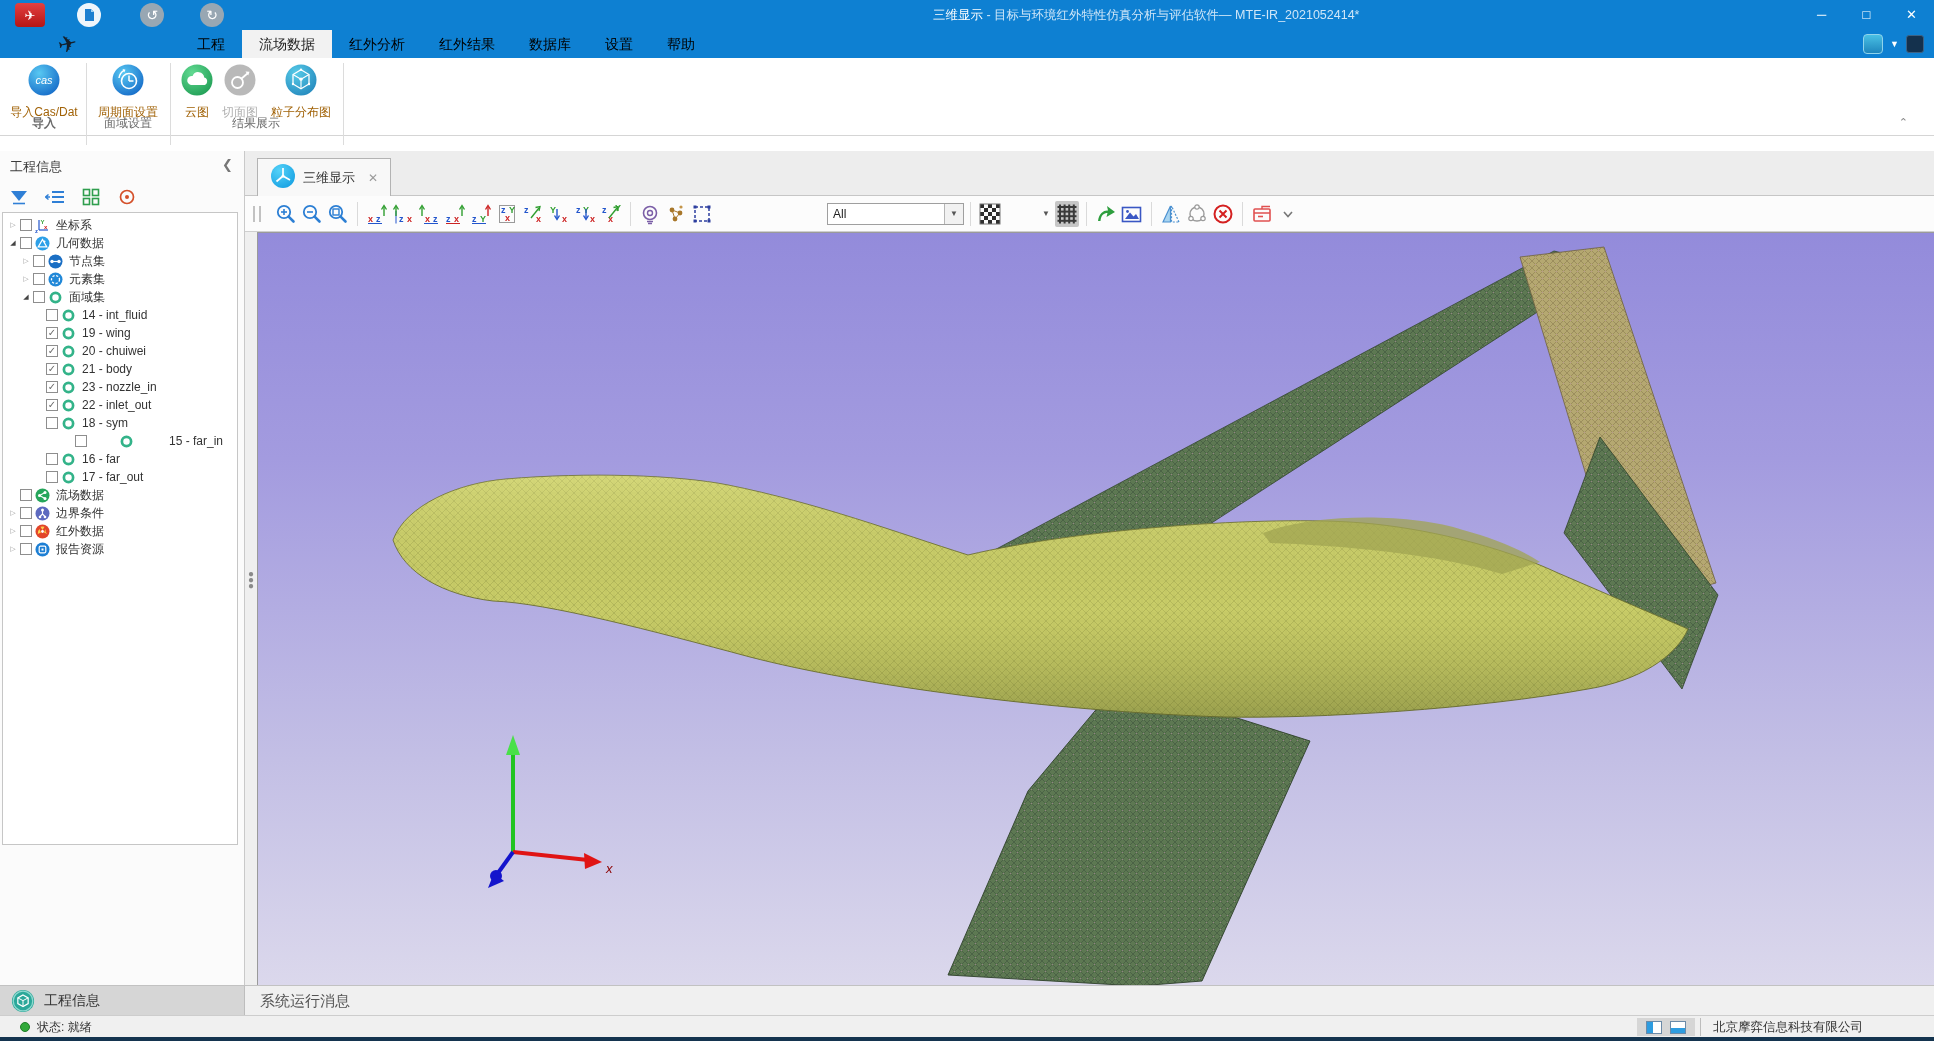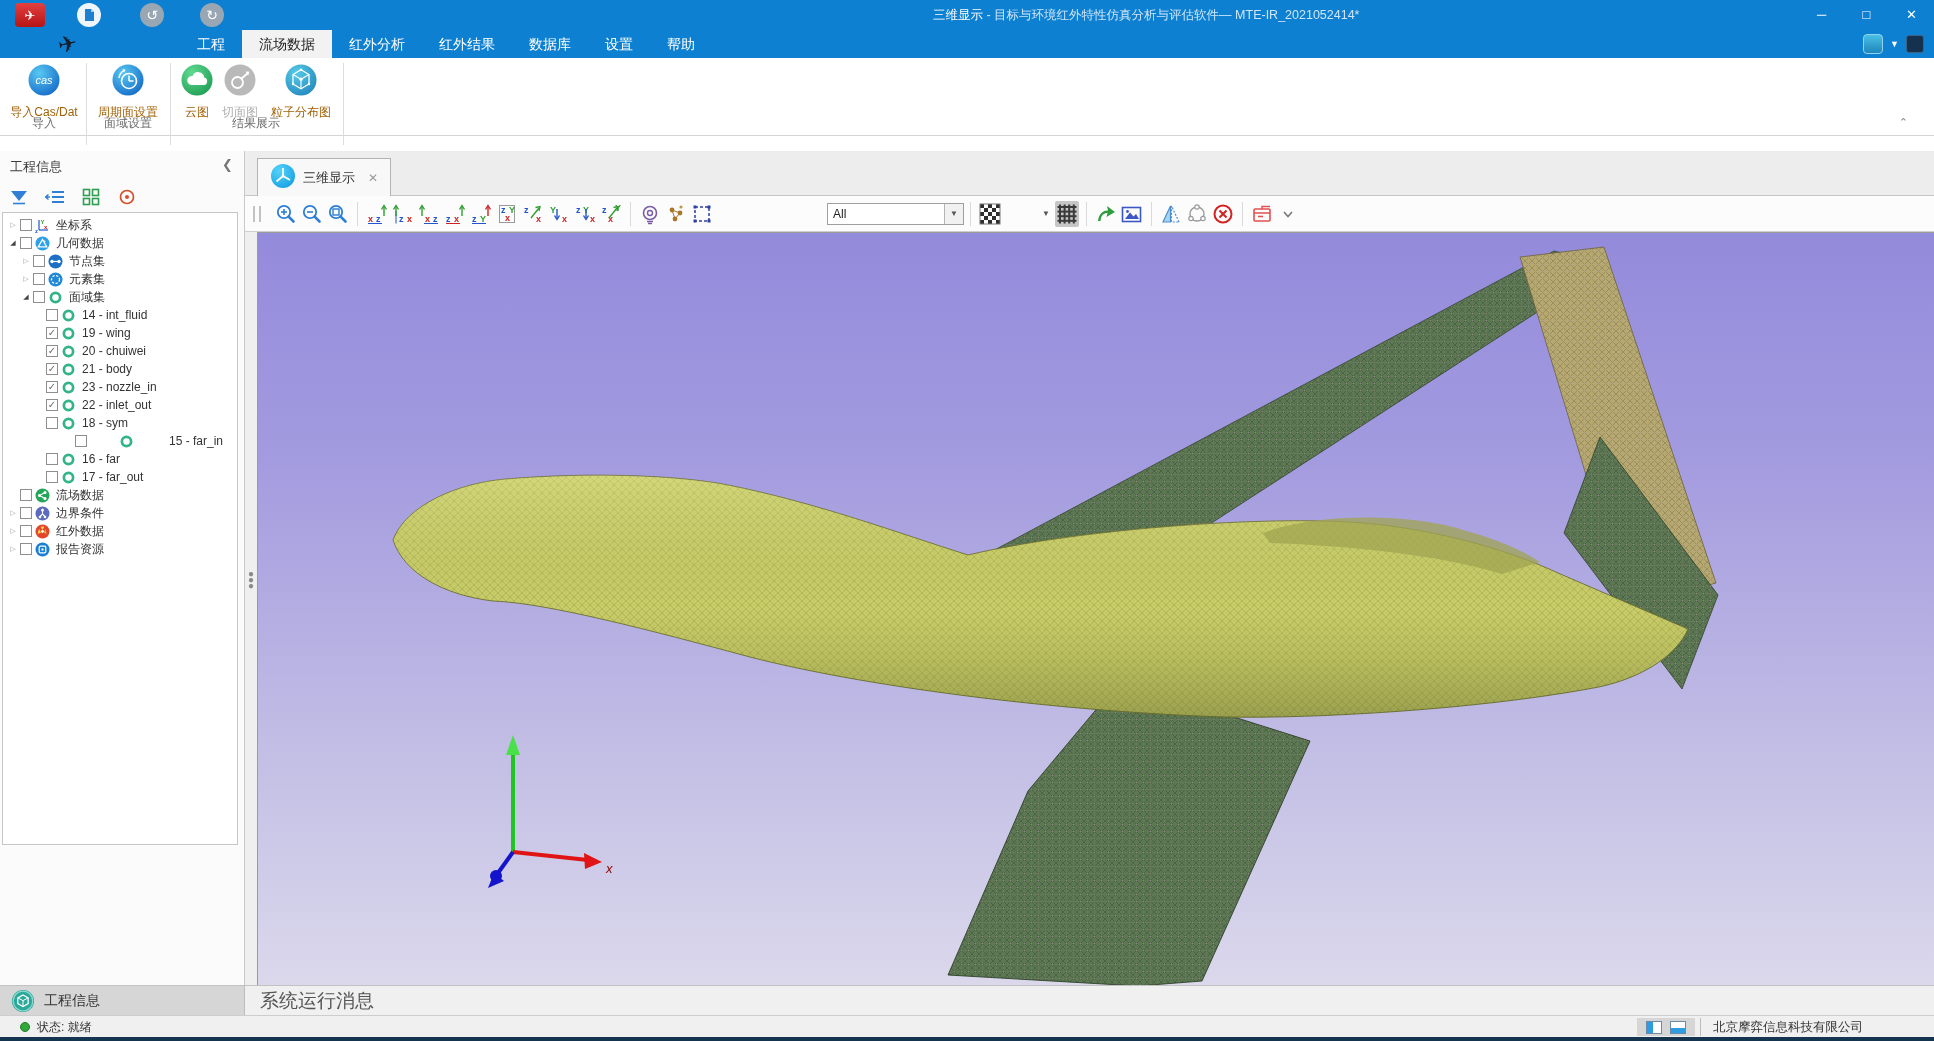--- a/index.html
+++ b/index.html
@@ -17,21 +17,21 @@
   .wtitle{position:absolute;left:933px;top:0;height:30px;line-height:30px;font-size:12.5px;white-space:nowrap;}
   .wtitle .t1{color:#ffffff;}
   .wtitle .t2{color:#cfe6f8;}
   .wincontrols{position:absolute;right:0;top:0;height:30px;display:flex;}
   .wc{width:45px;height:30px;line-height:30px;text-align:center;color:#fff;font-size:13px;}
 
   
   .menubar{position:absolute;left:0;top:30px;width:1934px;height:28px;background:#0e80d2;}
   .logo{position:absolute;left:58px;top:1px;font-size:23px;color:#141f2b;transform:rotate(-12deg);}
   .menus{position:absolute;left:180px;top:0;height:28px;display:flex;}
-  .mi{height:28px;line-height:28px;padding:0 17px;color:#ffffff;font-size:14px;}
+  .mi{height:28px;line-height:28px;padding:0 17px;color:#000000;font-size:14px;}
   .mi.active{background:#f2f2f2;color:#222;}
   .menu-right{position:absolute;right:10px;top:4px;display:flex;align-items:center;gap:7px;}
   .mr-teal{width:20px;height:20px;border-radius:4px;background:linear-gradient(#49c0e4,#1f86bd);border:1px solid #8fd4ec;}
   .mr-caret{color:#fff;font-size:9px;}
   .mr-dark{width:18px;height:18px;border-radius:3px;background:#14314d;border:1px solid #3c6285;}
 
   
   .ribbon{position:absolute;left:0;top:58px;width:1934px;height:78px;background:#ffffff;border-bottom:1px solid #d5d5d5;}
   .rbtn{position:absolute;top:5px;display:flex;flex-direction:column;align-items:center;}
   .rbtn .rlabel{margin-top:3px;font-size:12px;color:#a16207;white-space:nowrap;}
@@ -80,21 +80,21 @@
   .zoomc .zval{font-size:12.5px;color:#222;margin-top:47px;}
   .zoomc .zcaret{font-size:8px;color:#555;}
   .viewport{position:absolute;left:12px;top:81px;width:1677px;height:753px;border-top:1px solid #9a9a9a;border-left:1px solid #9a9a9a;
             background:linear-gradient(#938bdb 0%,#a39bdf 30%,#c3bfe5 70%,#dbd8ec 100%);}
   .viewport svg{display:block;}
 
   
   .messagebar{position:absolute;left:0;top:985px;width:1934px;height:30px;background:#f0f0f0;border-top:1px solid #c2c2c2;}
   .panelfooter{position:absolute;left:0;top:0;width:245px;height:30px;background:#d6d6d6;display:flex;align-items:center;gap:9px;padding-left:11px;border-right:1px solid #bdbdbd;}
   .panelfooter span{font-size:14px;color:#333;}
-  .msglabel{position:absolute;left:260px;top:0;height:30px;line-height:30px;font-size:19px;color:#555;}
+  .msglabel{position:absolute;left:260px;top:0;height:30px;line-height:30px;font-size:15px;color:#555;}
   .statusbar{position:absolute;left:0;top:1015px;width:1934px;height:22px;background:#f0f0f0;border-top:1px solid #cdcdcd;}
   .stdot{position:absolute;left:20px;top:6px;width:10px;height:10px;border-radius:50%;background:#31a93a;border:1px solid #1f7d27;}
   .sttext{position:absolute;left:37px;top:0;height:22px;line-height:22px;font-size:12px;color:#333;}
   .layoutbox{position:absolute;left:1637px;top:2px;width:58px;height:18px;background:#d6d6d6;display:flex;align-items:center;justify-content:space-evenly;}
   .lico{width:16px;height:13px;border:1px solid #6b8aa8;background:#fff;position:relative;}
   .lico.left::after{content:"";position:absolute;left:0;top:0;width:6px;height:11px;background:#2d9ce0;}
   .lico.bottom::after{content:"";position:absolute;left:0;bottom:0;width:14px;height:5px;background:#2d9ce0;}
   .stsep{position:absolute;left:1700px;top:2px;width:1px;height:18px;background:#bdbdbd;}
   .company{position:absolute;left:1713px;top:0;height:22px;line-height:22px;font-size:12.5px;color:#333;}
   .bottomedge{position:absolute;left:0;top:1037px;width:1934px;height:4px;background:#14344f;}
@@ -216,21 +216,21 @@
             <circle cx="17" cy="6.8" r="1.2" fill="#fff"></circle>
             <circle cx="9" cy="21" r="1.2" fill="#fff"></circle>
             <circle cx="25" cy="21" r="1.2" fill="#fff"></circle>
           </svg>
       </span>
         <span class="rlabel">粒子分布图</span>
     </div>
     <div class="rsep" style="left:86px;"></div>
     <div class="rsep" style="left:170px;"></div>
     <div class="rsep" style="left:343px;"></div>
-    <div class="rgroup" style="left:44px;">导入</div>
+    <div class="rgroup" style="left:44px;font-weight:bold;">导入</div>
     <div class="rgroup" style="left:128px;">面域设置</div>
     <div class="rgroup" style="left:256px;">结果展示</div>
     <div class="rcollapse">⌃</div>
   </div>
 
   <div class="leftpanel">
     <div class="ph-title">工程信息</div>
     <div class="ph-collapse">❮</div>
     <div class="ptools">
       <span class="ptool">

